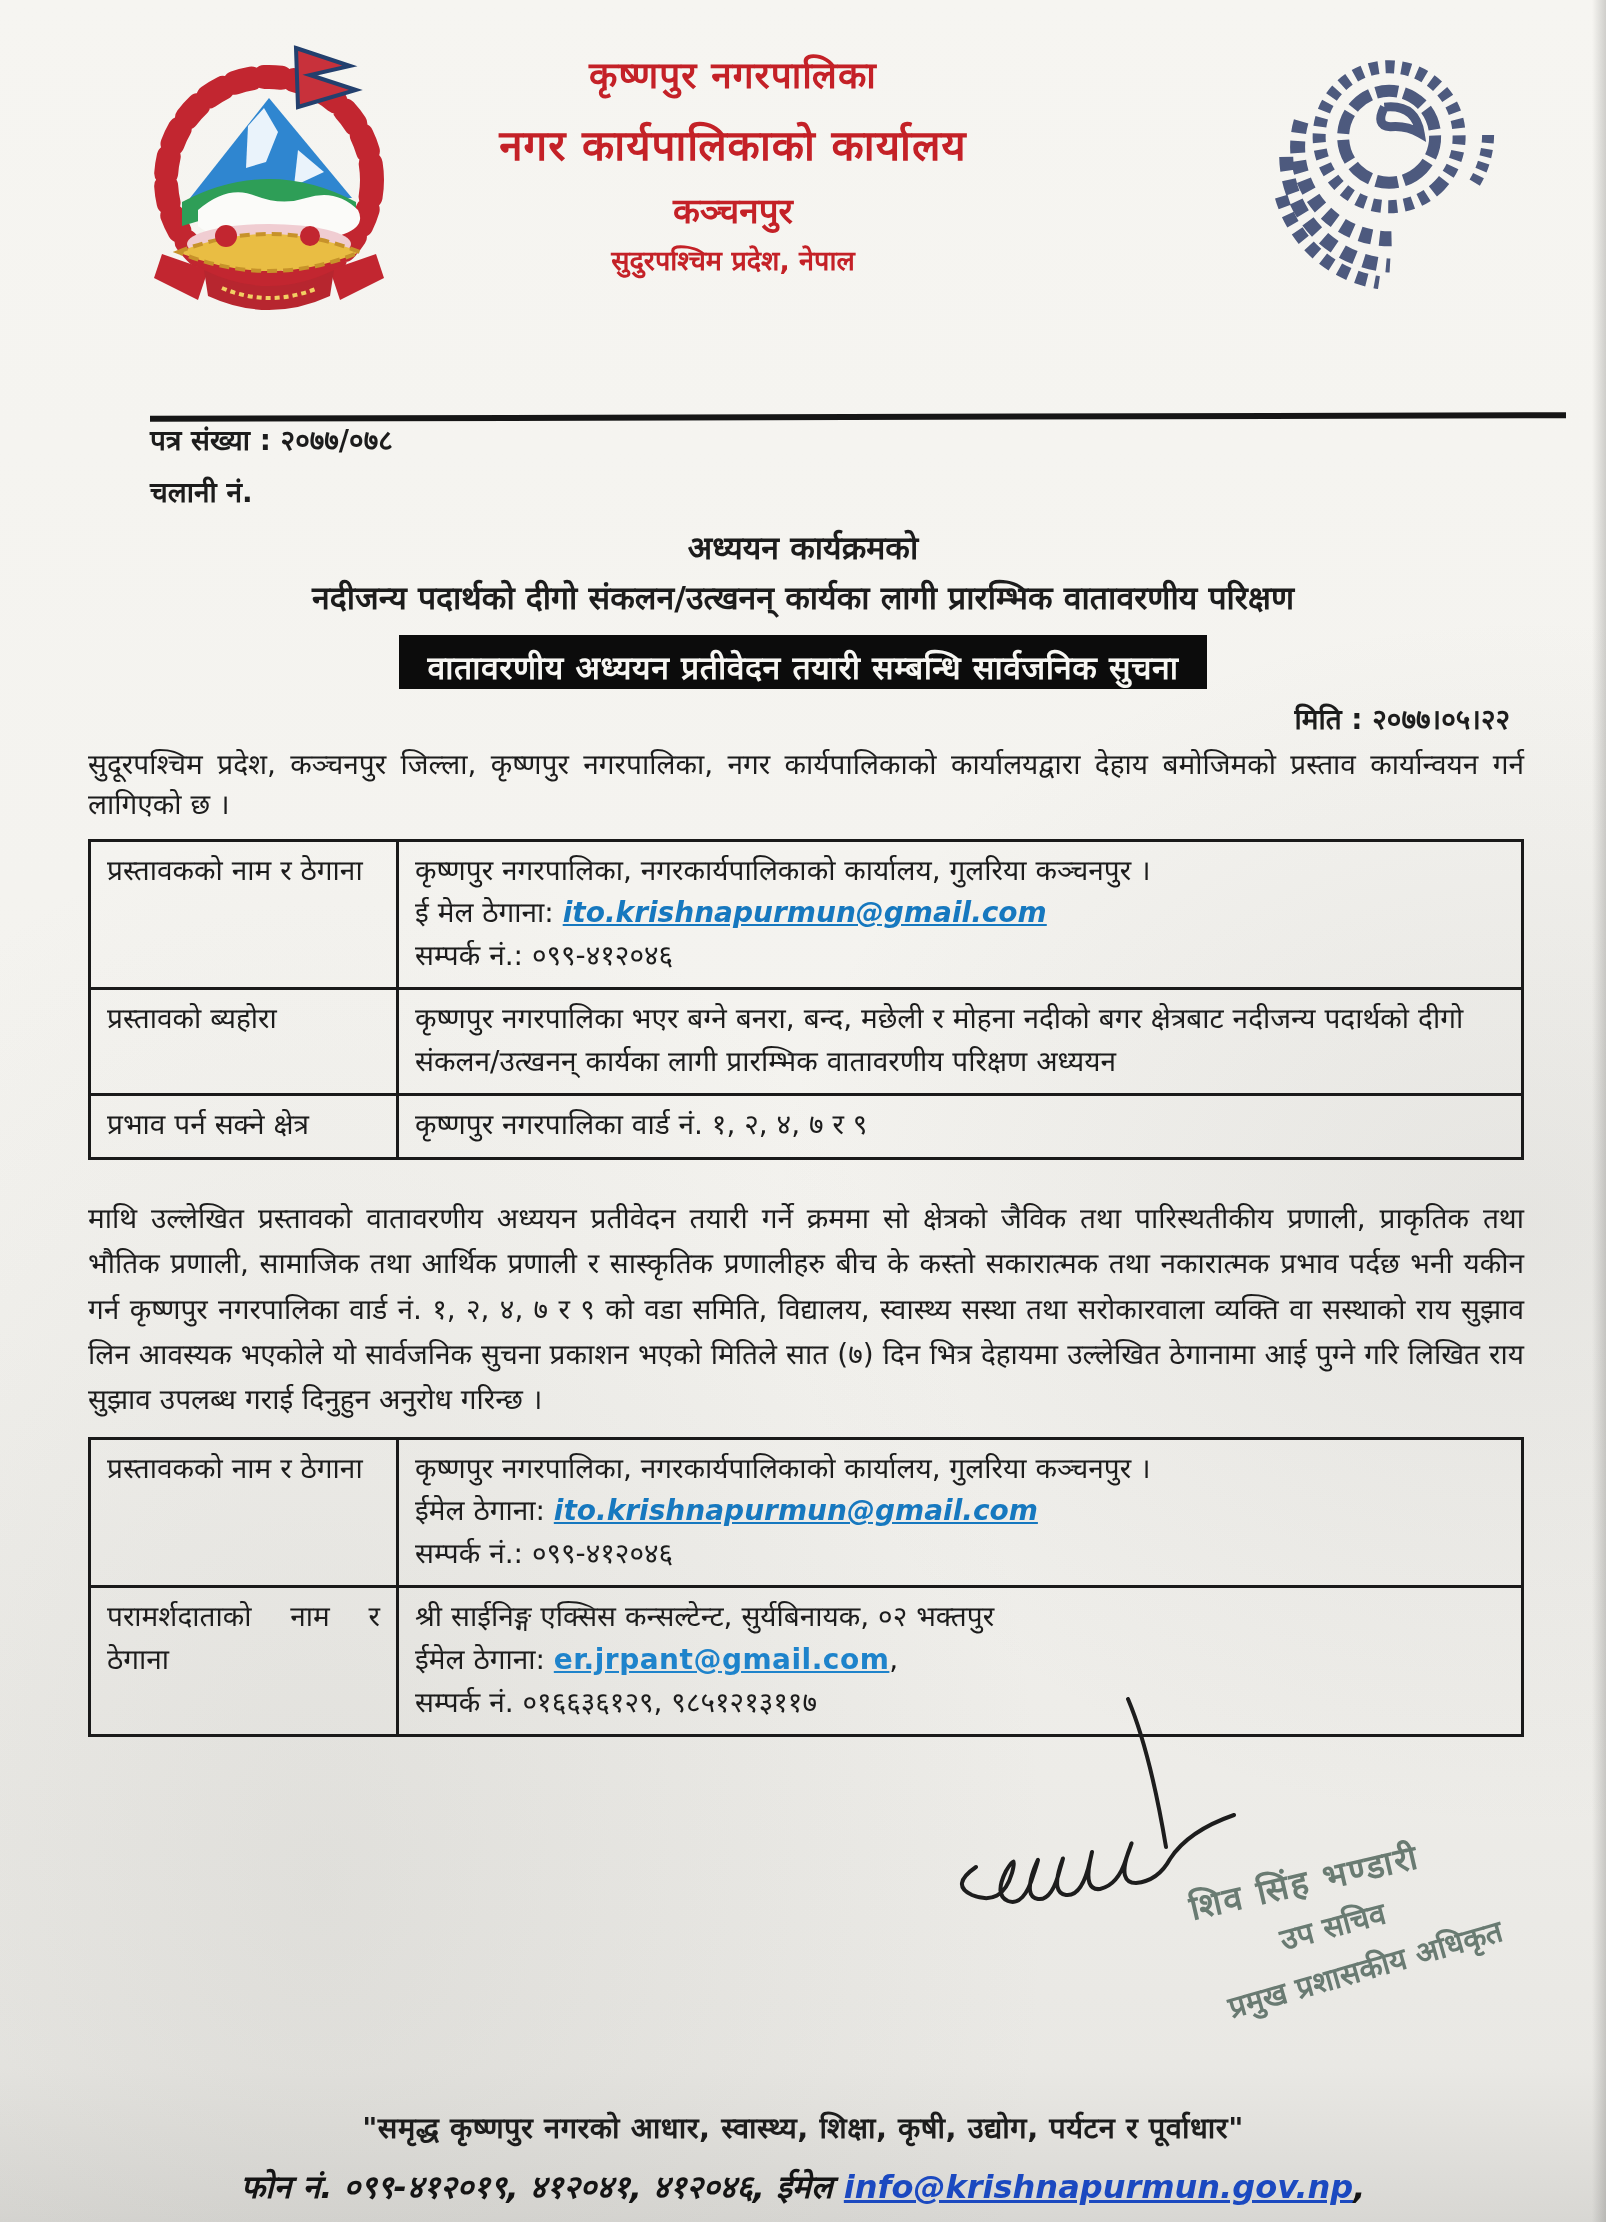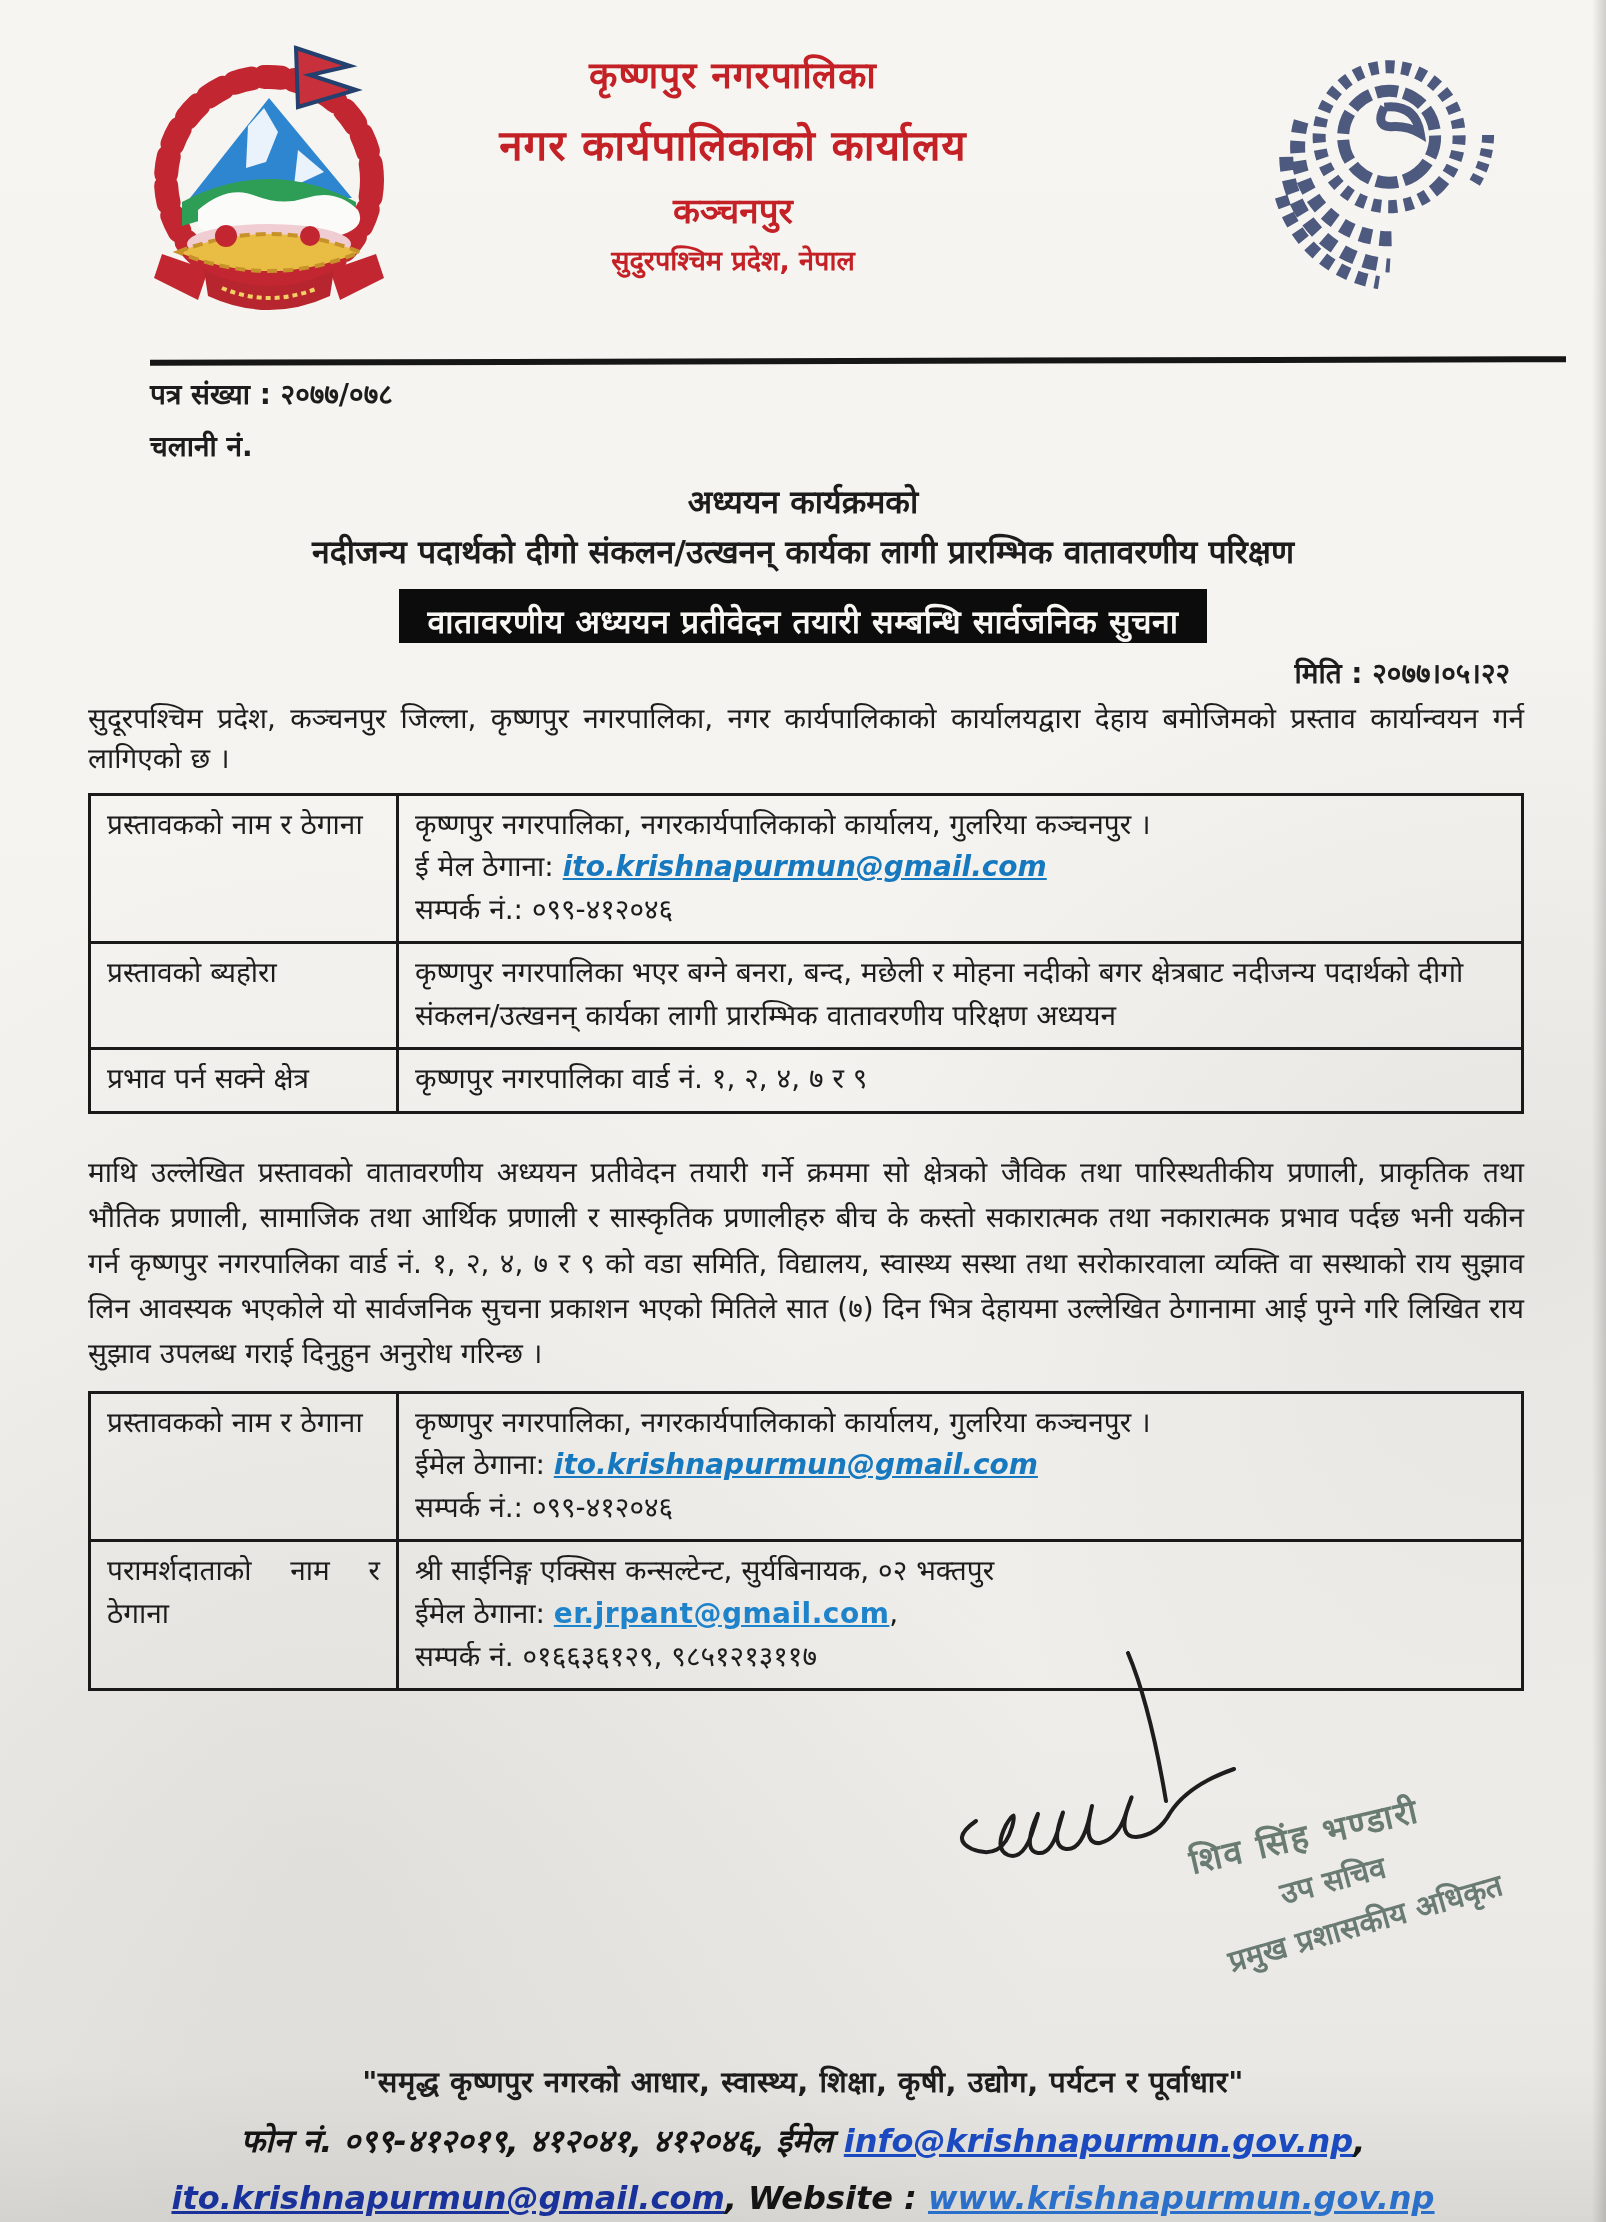--- a/index.html
+++ b/index.html
@@ -9,33 +9,33 @@
     position:relative; width:1606px; height:2222px; margin:0 auto;
     background:
       radial-gradient(ellipse at 20% 85%, rgba(170,170,165,.18), transparent 40%),
       radial-gradient(ellipse at 95% 55%, rgba(150,150,148,.15), transparent 35%),
       linear-gradient(180deg,#f6f5f1 0%, #f3f2ee 60%, #e9e8e4 93%, #d8d7d3 100%);
     color:#1c1c1c; overflow:hidden;
   }
   .paper:after{ content:""; position:absolute; right:0; top:0; width:14px; height:100%;
     background:linear-gradient(90deg, transparent, rgba(90,90,88,.25)); }
   
-  .header { position:relative; height:364px; }
+  .header { position:relative; height:420px; }
   .emblem { position:absolute; left:138px; top:40px; width:262px; height:282px; }
   .stamp-wrap { position:absolute; right:58px; top:36px; width:300px; height:290px;
     transform:rotate(6deg); opacity:.92; }
   .head-text { position:absolute; left:0; right:140px; top:48px; text-align:center; color:#c42127; }
   .h-org   { font-size:37px; font-weight:bold; letter-spacing:1px; }
   .h-office{ font-size:42px; font-weight:bold; margin-top:16px; letter-spacing:1px; }
   .h-dist  { font-size:35px; font-weight:bold; margin-top:14px; }
   .h-prov  { font-size:27px; font-weight:bold; margin-top:8px; }
   .rule { position:absolute; left:150px; right:40px; bottom:0; height:0;
     border-top:6px solid #161616; transform:rotate(-.15deg); }
   
-  .meta { padding:10px 84px 0 150px; font-size:28px; font-weight:bold; }
+  .meta { padding:0 84px 0 150px; font-size:28px; font-weight:bold; }
   .meta .chalani { margin-top:14px; font-weight:bold; }
   
   .title { margin-top:14px; text-align:center; font-size:32px; font-weight:bold; line-height:1.55; padding:0 60px;}
   .hl-row { display:flex; justify-content:center; margin-top:12px; }
   .hl { background:#0c0c0c; color:#f7f6f2; font-size:32px; font-weight:bold;
         padding:10px 28px 1px; letter-spacing:.5px; }
   .date-line { text-align:right; padding-right:96px; margin-top:10px; font-size:28px; font-weight:bold; }
   
   .content { padding:0 82px 0 88px; }
   .para { font-size:28px; line-height:1.42; text-align:justify; margin-top:8px; }

